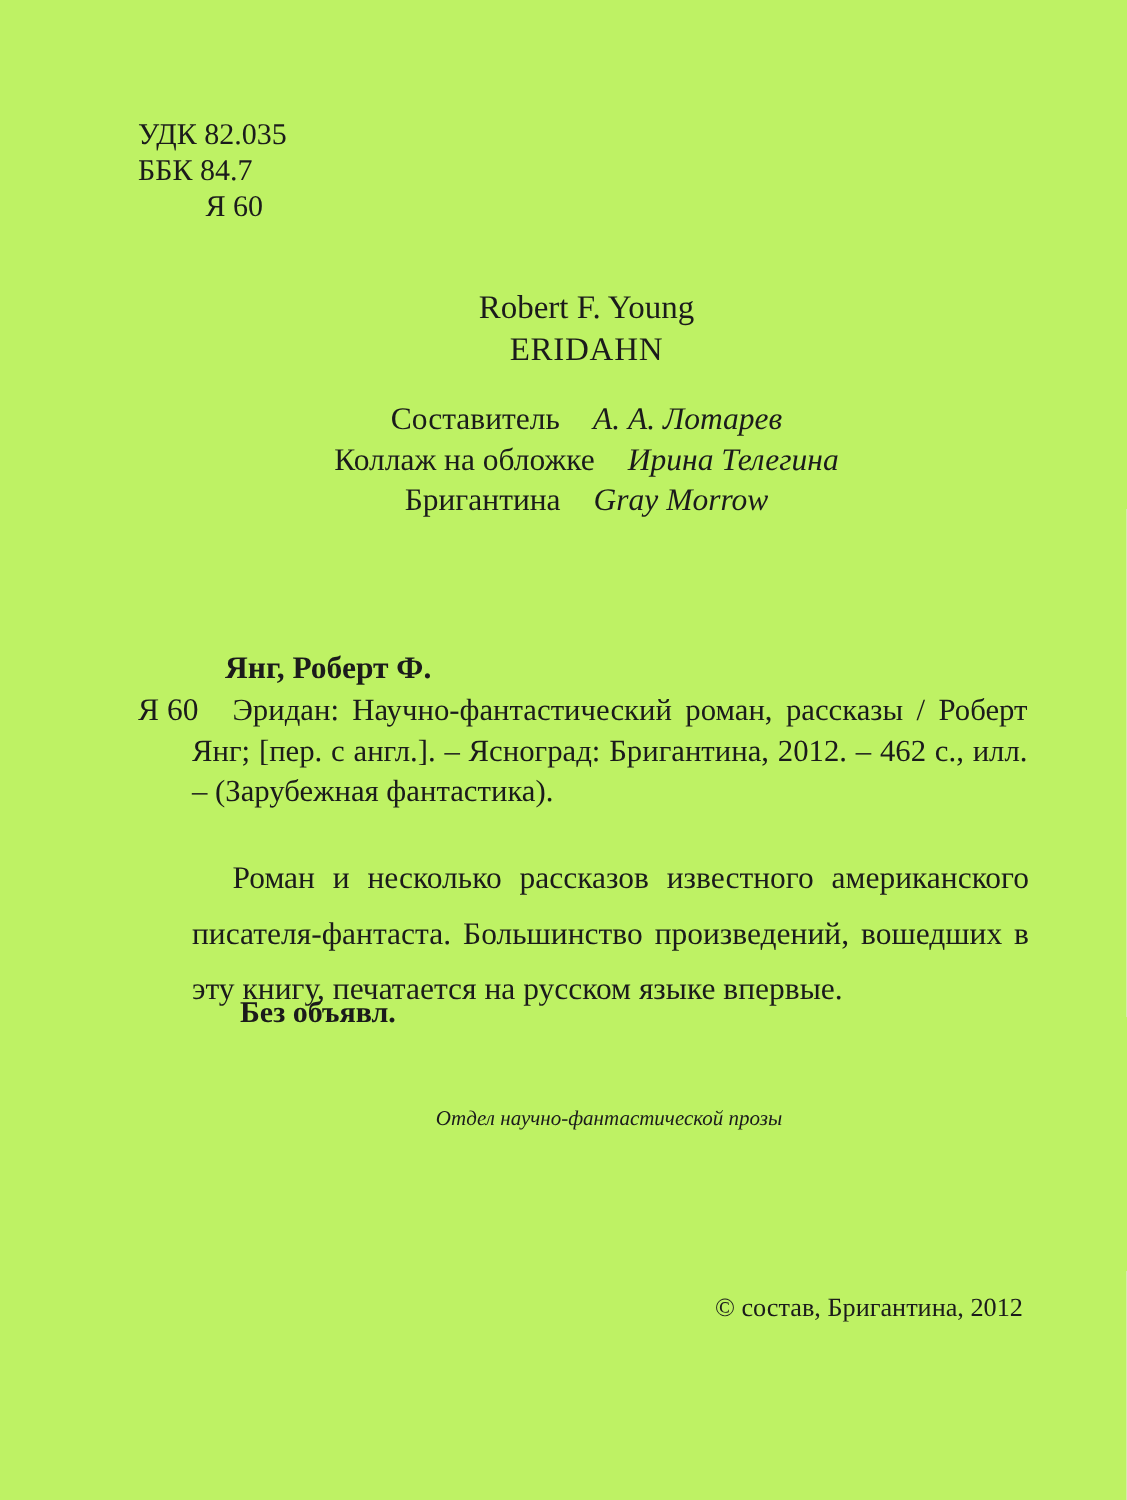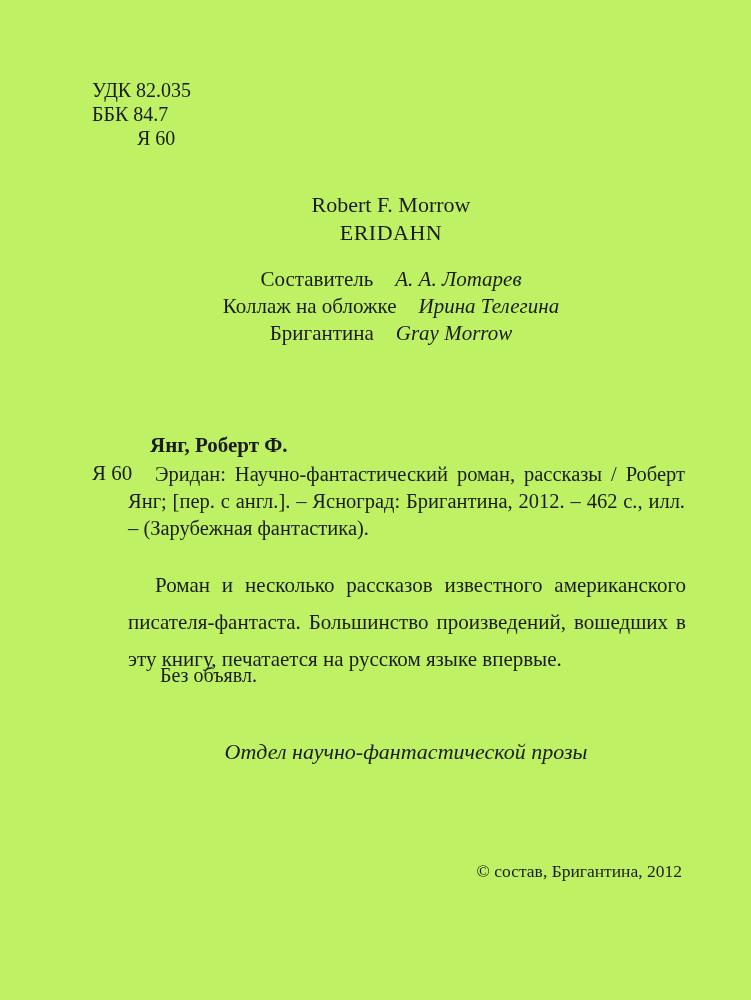--- a/index.html
+++ b/index.html
@@ -84,31 +84,31 @@
     line-height: 37px;
     text-align: justify;
     text-indent: 27px;
     margin-top: 16px;
   }
   .no-announcement {
     position: absolute;
     left: 160px;
     top: 664px;
     font-size: 20px;
-    font-weight: normal;
+    font-weight: bold;
     white-space: nowrap;
   }
   .department {
     position: absolute;
     left: 61px;
     right: 0;
     top: 739px;
     text-align: center;
     font-style: italic;
-    font-size: 22px;
+    font-size: 14px;
     white-space: nowrap;
     font-family: Liberation Serif, serif;
   }
   .copyright {
     position: absolute;
     right: 69px;
     top: 861px;
     font-size: 17.5px;
     white-space: nowrap;
   }
@@ -118,21 +118,21 @@
 
 <div class="page">
 
   <div class="classification">
     <div>УДК 82.035</div>
     <div>ББК 84.7</div>
     <div class="author-sign">Я 60</div>
   </div>
 
   <div class="title-block">
-    <div>Robert F. Morrow</div>
+    <div>Robert F. Young</div>
     <div class="book-title">ERIDAHN</div>
   </div>
 
   <div class="credits">
     <div><span>Составитель</span><span class="credit-name">А. А. Лотарев</span></div>
     <div><span>Коллаж на обложке</span><span class="credit-name">Ирина Телегина</span></div>
     <div><span>Бригантина</span><span class="credit-name">Gray Morrow</span></div>
   </div>
 
   <div class="card-heading">Янг, Роберт Ф.</div>

